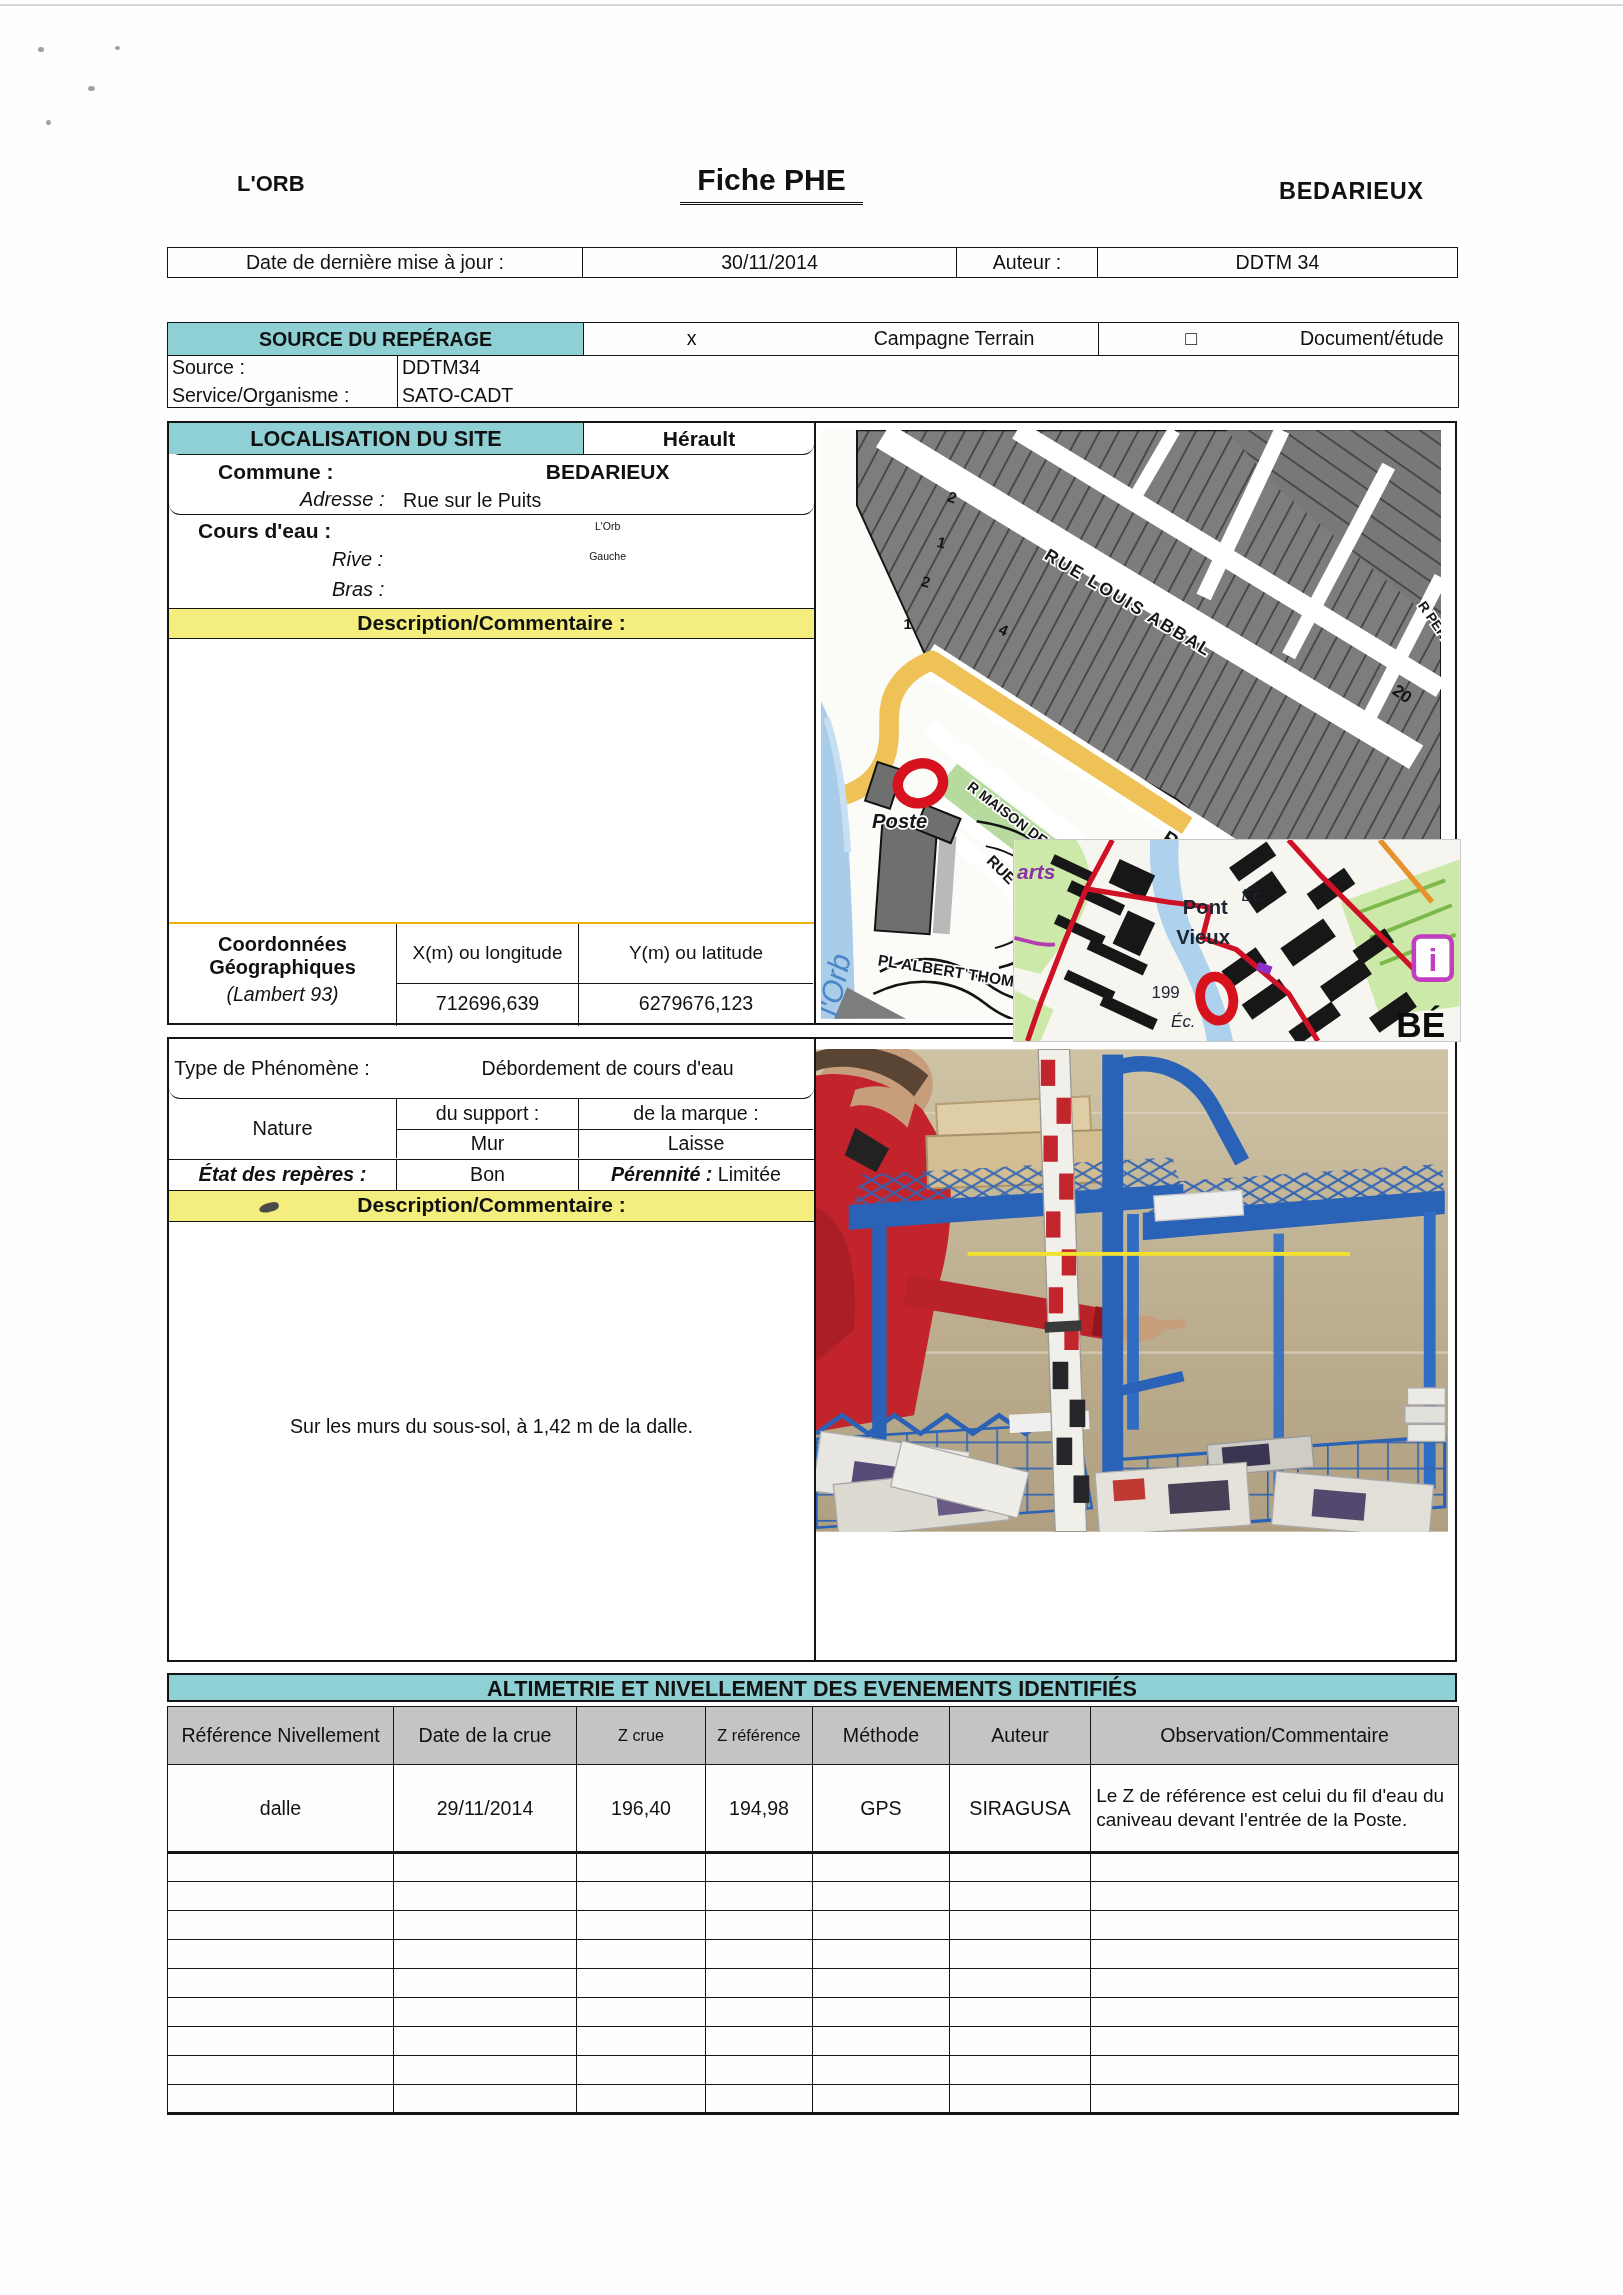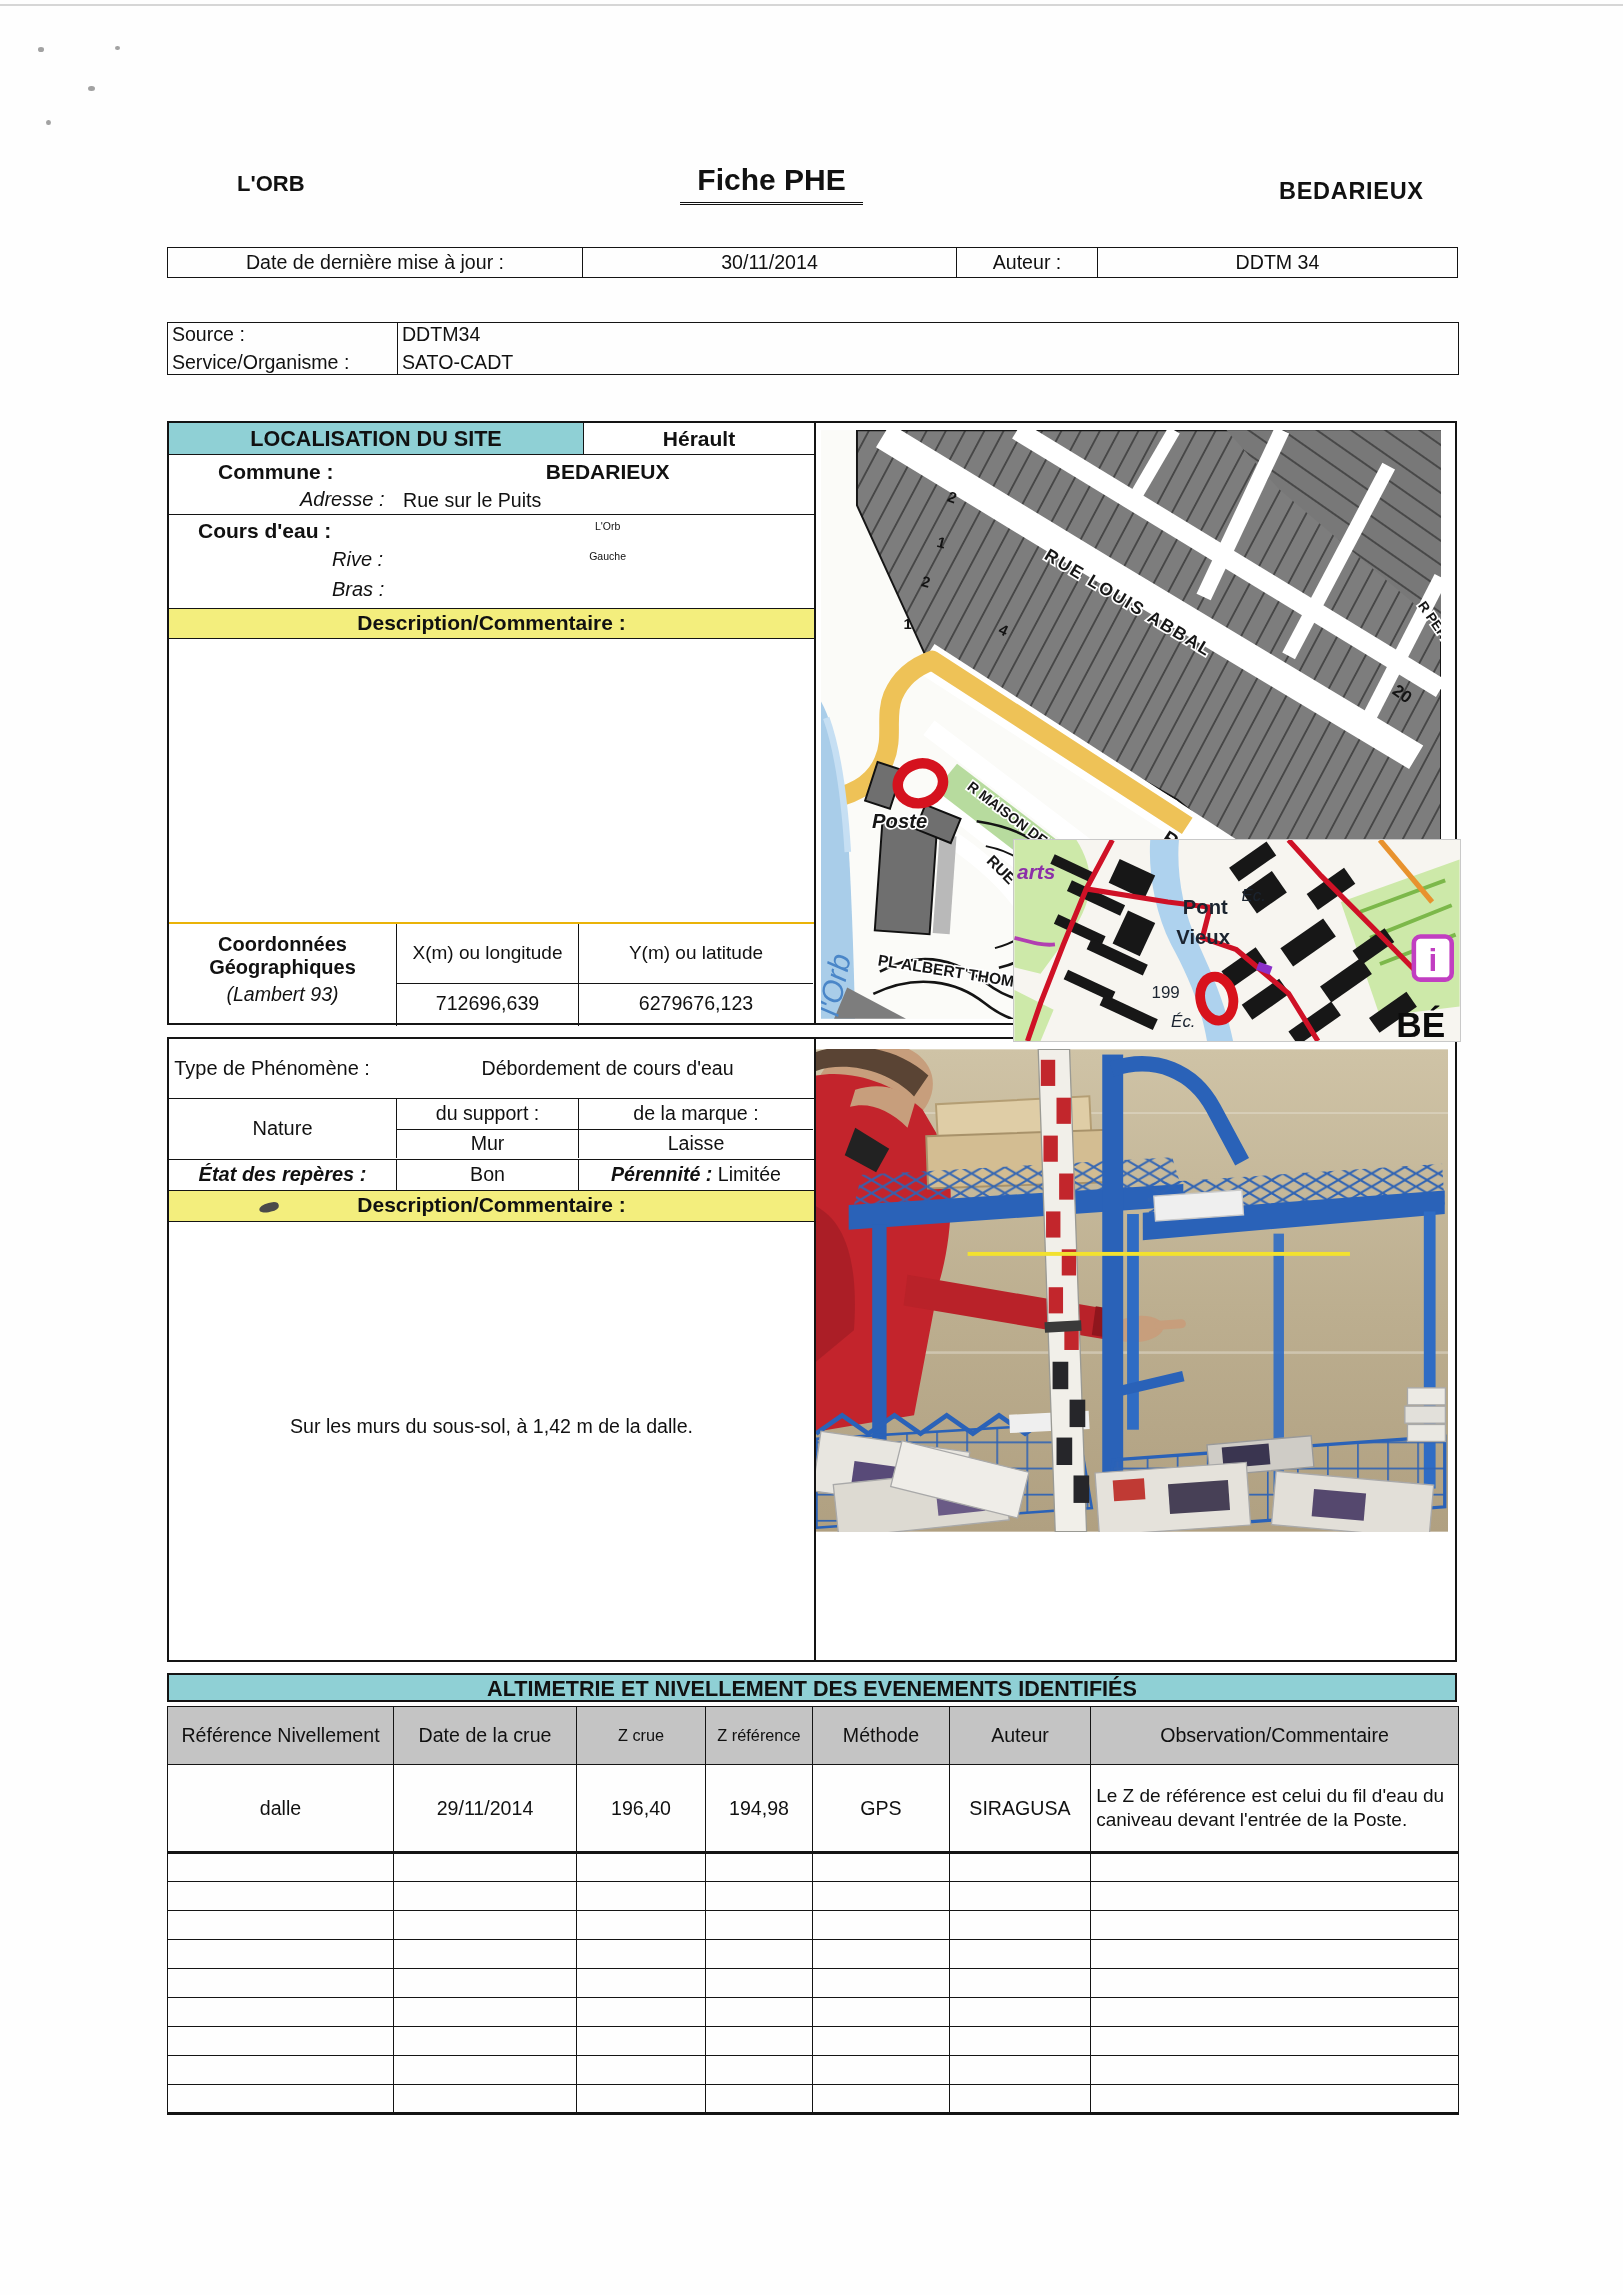--- a/index.html
+++ b/index.html
@@ -21,21 +21,21 @@
 
   table.form{border-collapse:collapse;table-layout:fixed;}
   table.form td{border:1.3px solid #141414;font-size:19.6px;padding:0 3.9px;vertical-align:middle;overflow:hidden;}
   .teal{background:#8fd0d5;font-weight:bold;text-align:center;font-size:21.6px;}
   .yellowbar{background:#f3ee7d;border-top:1.3px solid #141414;border-bottom:1.3px solid #141414;
              font-weight:bold;font-size:21px;text-align:center;line-height:28px;}
 
   
   .bigbox{border:2px solid #141414;background:#fff;}
   .pane-left{position:absolute;left:0;top:0;width:647px;height:100%;border-right:2px solid #141414;}
-  .row-line{position:relative;border-bottom:1.3px solid #141414;}
+  .row-line{position:relative;border-bottom:1.3px solid #141414;border-radius:11px;}
   .lbl{position:absolute;white-space:nowrap;}
 
   
   table.alti{border-collapse:collapse;table-layout:fixed;width:1290px;}
   table.alti td{border:1.3px solid #141414;font-size:19.6px;text-align:center;vertical-align:middle;padding:1.3px 5.2px;}
   table.alti tr.hdr td{background:#c4c4c4;font-weight:normal;height:58px;}
   table.alti tr.data td{height:88px;}
   table.alti tr.empty td{height:29px;}
   table.alti td.small{font-size:16.3px;}
   table.alti td.obs{text-align:left;font-size:19px;line-height:1.25;}
@@ -78,20 +78,31 @@
 
   <table class="form abs" style="left:167px;top:322px;width:1290px;">
     <colgroup>
         <col style="width:230px">
         <col style="width:186px">
         <col style="width:374px">
         <col style="width:141px">
         <col style="width:360px">
       </colgroup>
     <tbody>
+        <tr style="height:33px;">
+      <td colspan="2" class="teal">SOURCE DU REPÉRAGE</td>
+      <td colspan="2" style="position:relative;">
+        <span class="lbl" style="left:20%;top:3.9px;">x</span>
+        <span class="lbl" style="left:72%;top:3.9px;transform:translateX(-50%);">Campagne Terrain</span>
+      </td>
+      <td style="position:relative;">
+        <span class="lbl" style="left:24%;top:3.9px;">□</span>
+        <span class="lbl" style="left:76%;top:3.9px;transform:translateX(-50%);">Document/étude</span>
+      </td>
+    </tr>
     <tr style="height:52px;">
       <td>
         <div>Source :</div>
         <div style="margin-top:5.2px;">Service/Organisme :</div>
       </td>
       <td colspan="4">
         <div>DDTM34</div>
         <div style="margin-top:5.2px;">SATO-CADT</div>
       </td>
     </tr>

